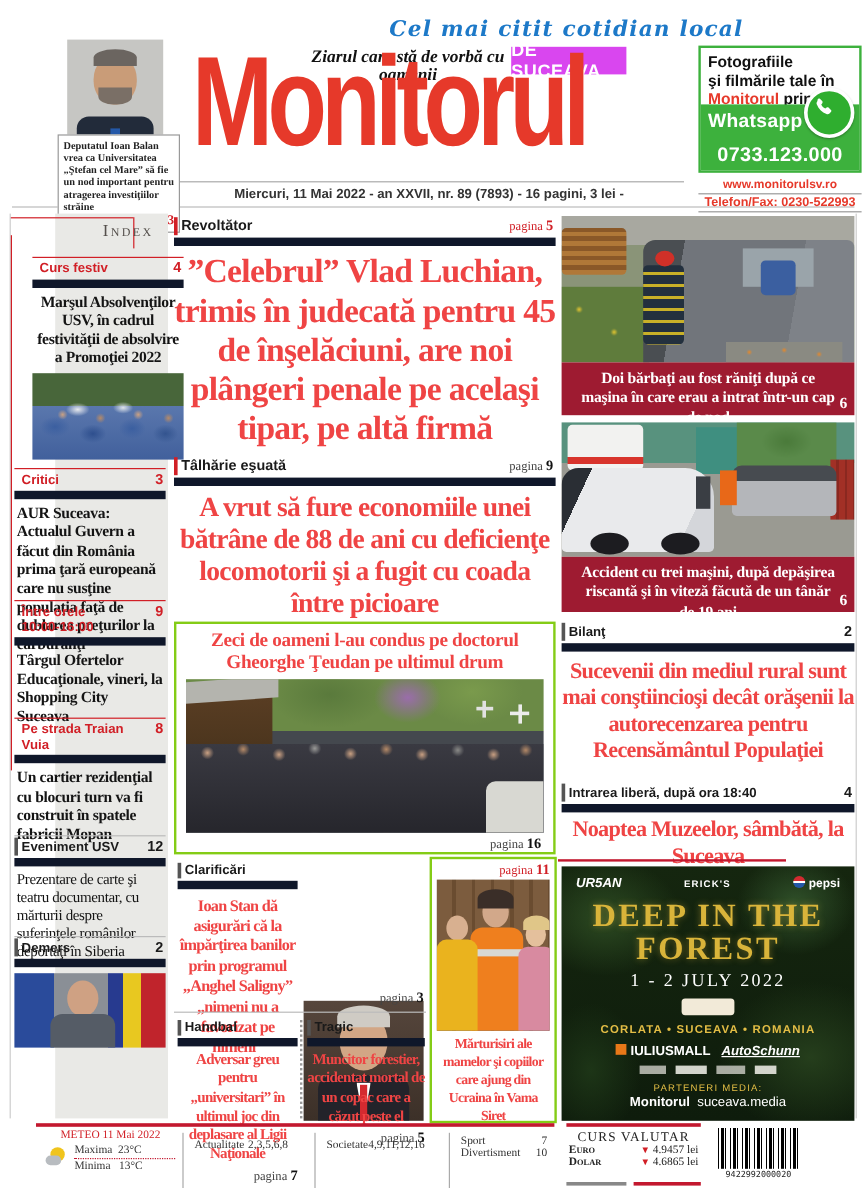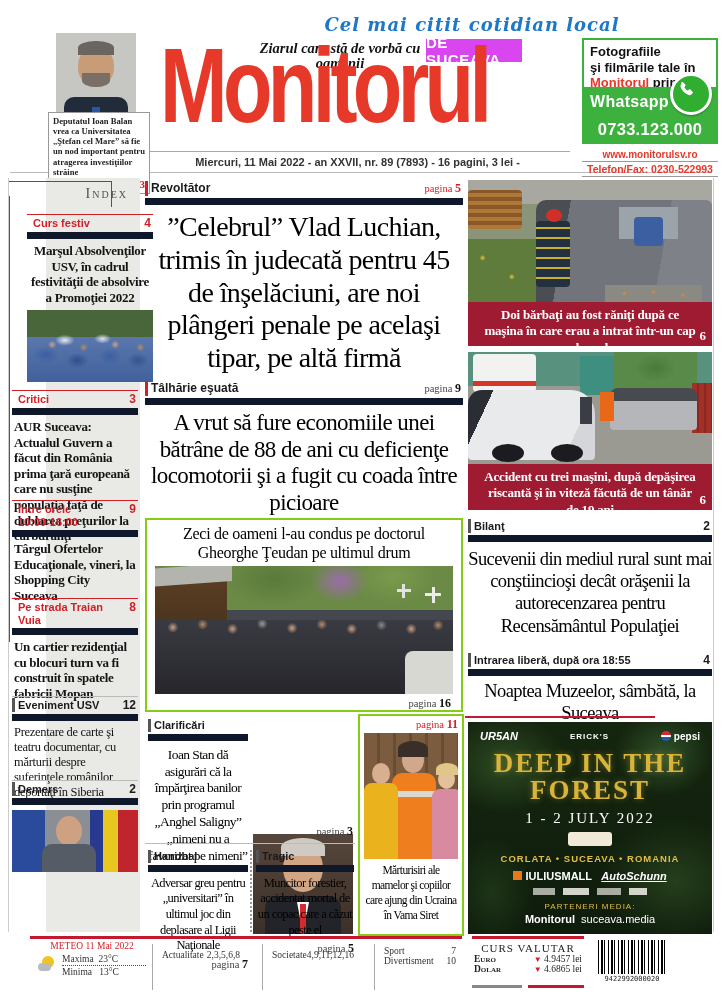--- a/index.html
+++ b/index.html
@@ -59,21 +59,21 @@
   .index{left:12px;top:186px;width:116px;text-align:right;font-family:"Liberation Serif",serif;
     color:#55504c;font-size:14px;font-variant:small-caps;letter-spacing:2px;}
   .sb-sec{position:absolute;left:12px;width:126px;}
   .sb-head{font-family:"Liberation Serif",serif;font-weight:bold;font-size:13px;line-height:1.2;color:#141414;
     letter-spacing:-.3px;padding:4px 2px 0 2px;}
   .sb-head.center{text-align:center;}
   .sb-head.light{font-weight:normal;font-size:12.5px;}
   .sb-photo{margin-top:5px;width:126px;position:relative;overflow:hidden;}
   
   .c-col{left:145px;width:318px;}
-  .headline{font-family:"Liberation Serif",serif;font-weight:normal;color:#000000;text-align:center;letter-spacing:-.6px;}
+  .headline{font-family:"Liberation Serif",serif;font-weight:bold;color:#ef4444;text-align:center;letter-spacing:-.6px;}
   .h1{font-size:28px;line-height:1.17;}
   .h2{font-size:23px;line-height:1.16;}
   .redbox{border:2px solid #84cc16;box-sizing:border-box;background:#fff;}
   .fun-title{font-size:16px;line-height:1.2;letter-spacing:-.3px;padding:4px 10px 2px 10px;}
   .photo{position:relative;overflow:hidden;}
   .dotted-v{border-left:2px dotted #999;}
   
   .capband{background:#9e1b31;color:#fff;position:relative;}
   .capband .cap{font-family:"Liberation Serif",serif;font-weight:bold;font-size:13px;line-height:1.25;
     text-align:center;padding:5px 14px 4px 14px;letter-spacing:-.2px;}
@@ -364,21 +364,21 @@
       <span class="bar dark"></span>
       <span class="ktext k-blk">Bilanţ</span>
       <span class="kpage k-blk">2</span>
     </div>
     <div class="headline h3" style="margin-top:6px;">Sucevenii din mediul rural sunt mai conştiincioşi decât orăşenii la autorecenzarea pentru Recensământul Populaţiei</div>
   </div>
 
   <div class="abs" style="left:468px;top:652px;width:244px;">
     <div class="krow">
       <span class="bar dark"></span>
-      <span class="ktext k-blk">Intrarea liberă, după ora 18:55</span>
+      <span class="ktext k-blk">Intrarea liberă, după ora 18:40</span>
       <span class="kpage k-blk">4</span>
     </div>
     <div class="headline h3" style="margin-top:4px;">Noaptea Muzeelor, sâmbătă, la Suceava</div>
   </div>
 
   <div class="abs" style="left:465px;top:716px;width:190px;height:2px;background:#c3182f;"></div>
 
   <div class="abs ad">
     <div class="ad-logos">
       <span style="font-style:italic;font-size:11px;">UR5AN</span>

